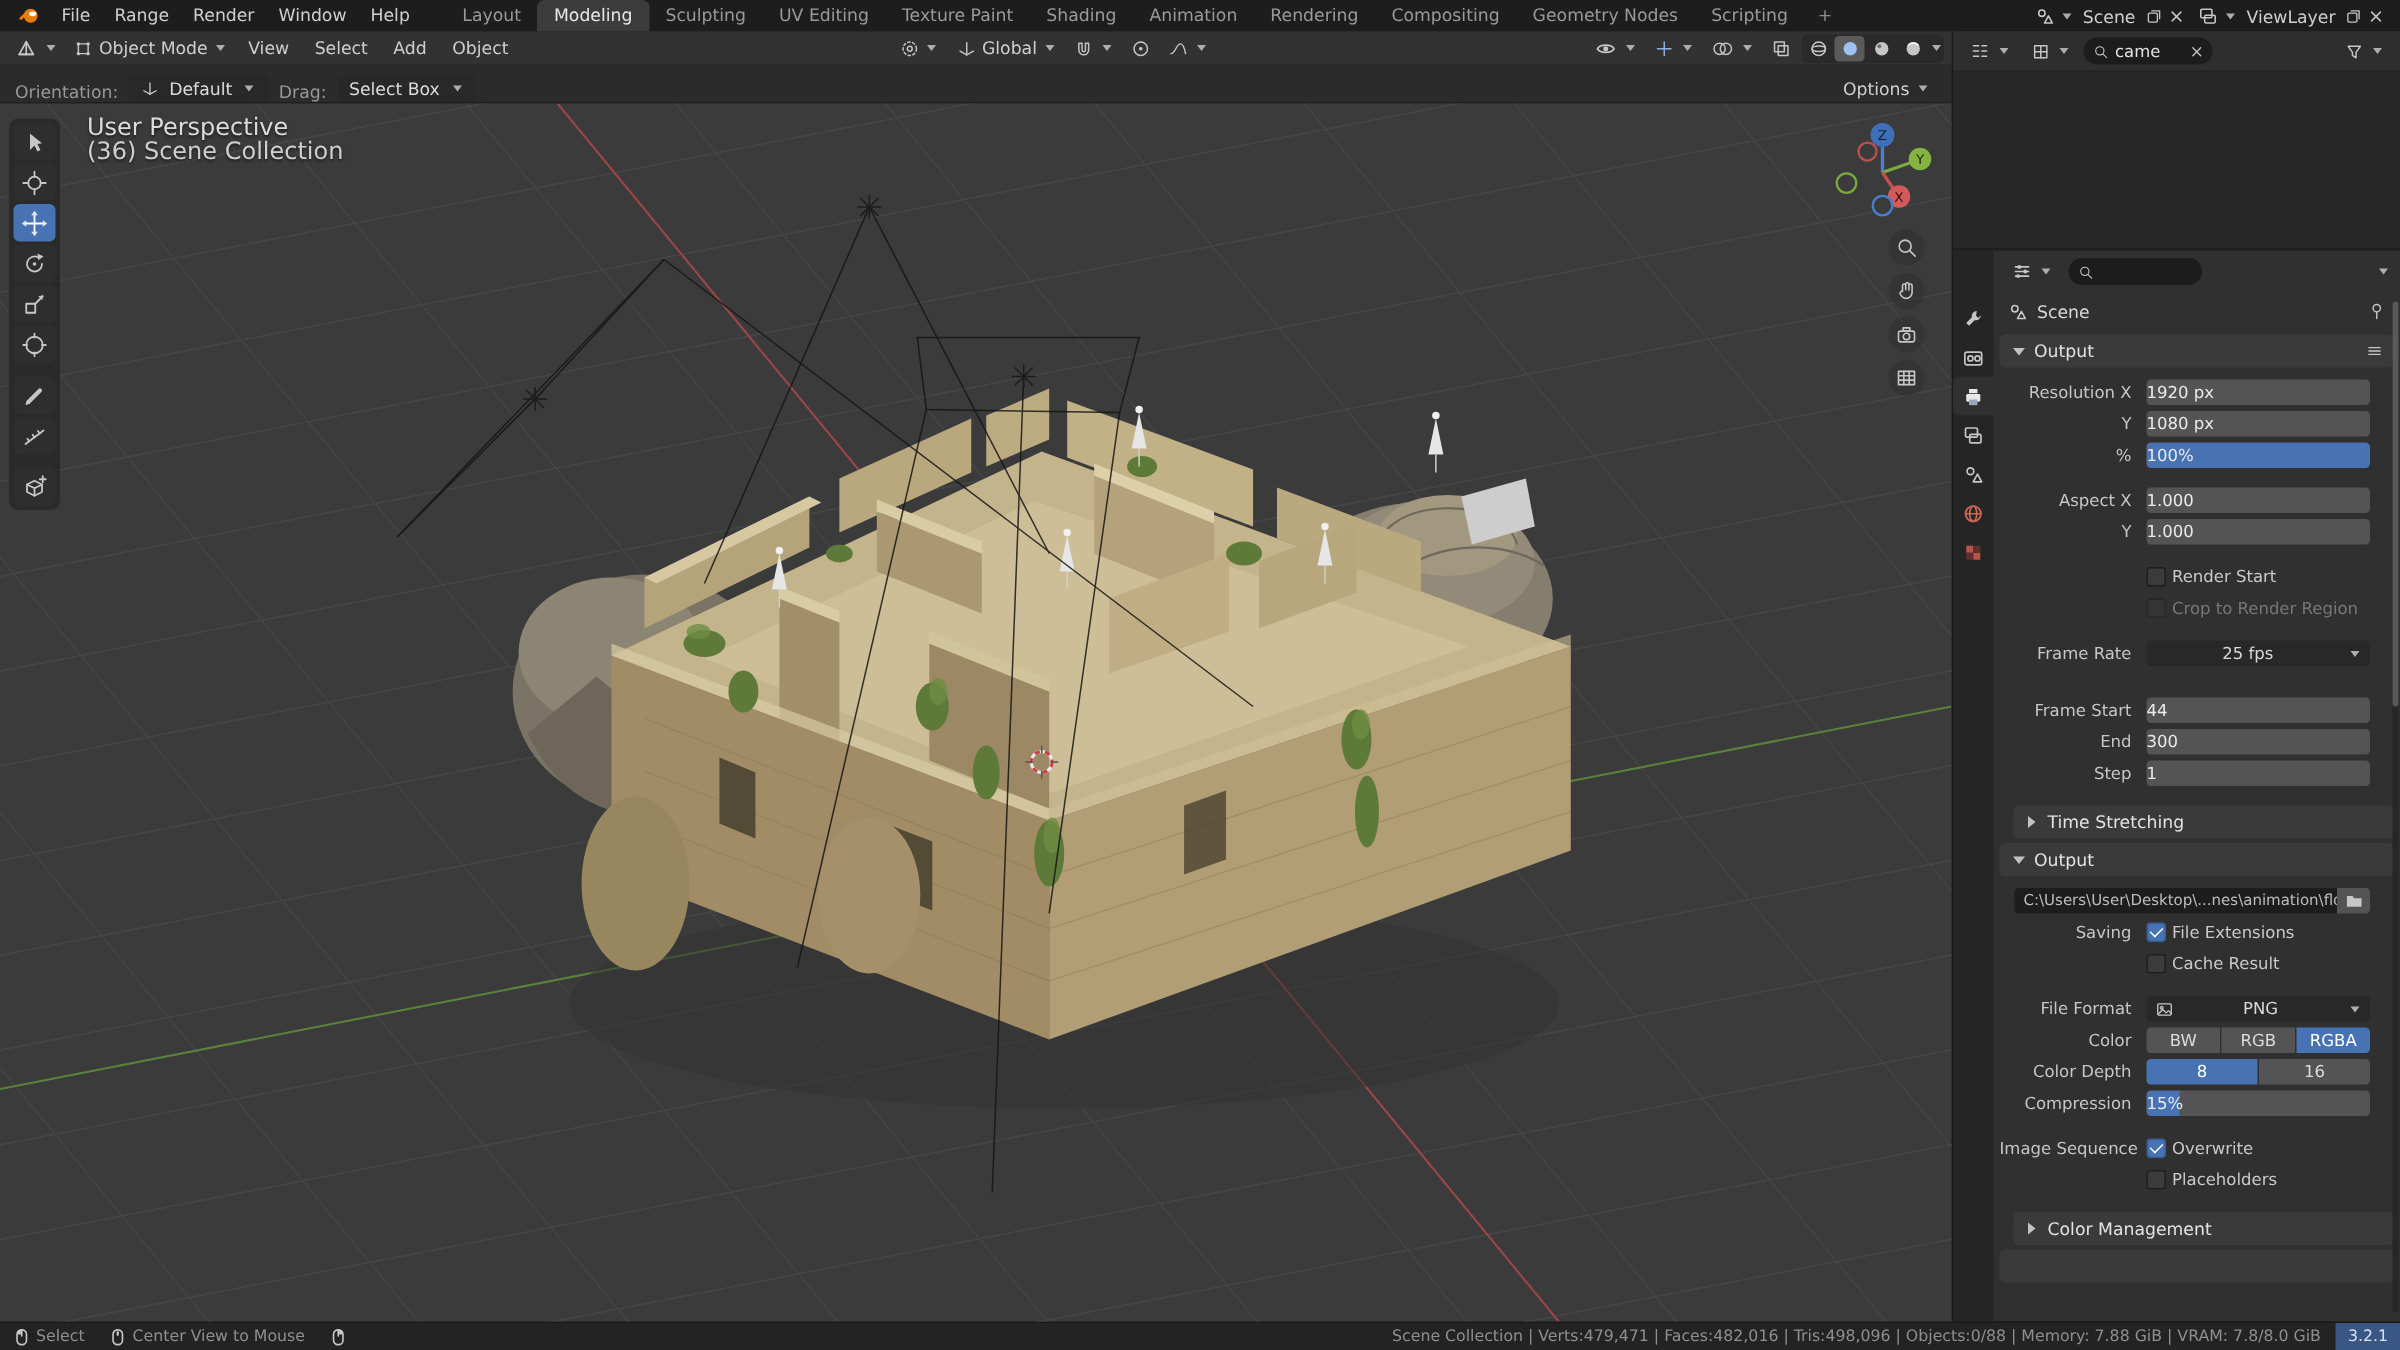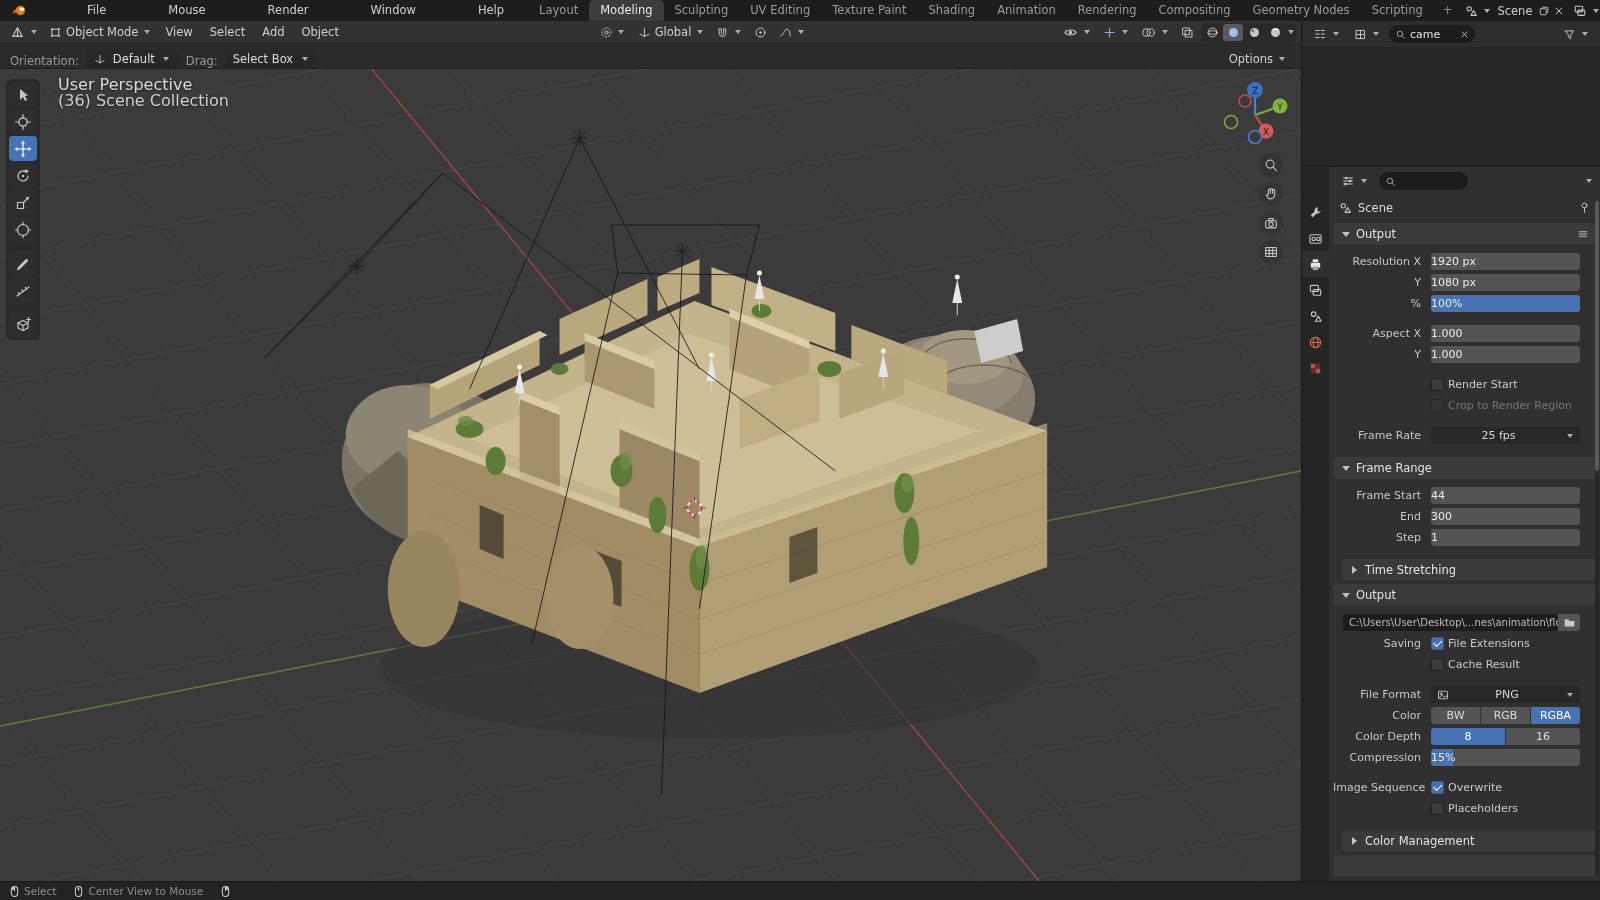--- a/index.html
+++ b/index.html
@@ -18,21 +18,21 @@
   .ic .fblue { fill:#9ec2f0; stroke:none; }
   .chev { width:9px; height:6px; display:inline-flex; align-items:center; justify-content:center; flex:none; }
   .chev::before { content:""; border-left:3.5px solid transparent; border-right:3.5px solid transparent; border-top:4.5px solid #aeaeae; }
   .tri { width:11px; height:11px; display:inline-flex; align-items:center; justify-content:center; flex:none; }
   .tri.open::before { content:""; border-left:4px solid transparent; border-right:4px solid transparent; border-top:5px solid #c2c2c2; }
   .tri.closed::before { content:""; border-top:4px solid transparent; border-bottom:4px solid transparent; border-left:5px solid #c2c2c2; }
   .spacer { flex:1; }
 
   
   .topbar { height:21px; background:#1d1d1d; display:flex; align-items:stretch; flex:none; }
-  .tb-menus { display:flex; align-items:center; padding-left:6px;gap:46px; }
+  .tb-menus { display:flex; align-items:center; padding-left:6px; }
   .logo { display:flex; align-items:center; padding:0 6px; }
   .menu { padding:0 8px; color:#cfcfcf; font-size:11.5px; line-height:21px; }
   .wtabs { display:flex; align-items:stretch; margin-left:16px; }
   .wtab { padding:0 11px; line-height:21px; color:#9a9a9a; font-size:11.5px; border-radius:5px 5px 0 0; white-space:nowrap; }
   .wtab.active { background:#3c3c3c; color:#e8e8e8; }
   .wtab.add { color:#8d8d8d; padding:0 9px; }
   .tb-right { margin-left:auto; display:flex; align-items:center; gap:3px; padding-right:8px; }
   .tb-group { display:flex; align-items:center; gap:4px; color:#cfcfcf; font-size:11.5px; padding:0 3px; }
   .tb-group .lbl { padding:0 2px; }
 
@@ -132,21 +132,21 @@
   <div class="topbar">
     <div class="tb-menus">
       <span class="logo">
         <svg class="ic" width="15" height="13" viewBox="0 0 16 14">
             <circle cx="9" cy="7" r="5" style="fill:#e87d0d;stroke:none"></circle>
             <ellipse cx="10.5" cy="5.6" rx="2.6" ry="1.7" style="fill:#fff;stroke:none"></ellipse>
             <path d="M2 9 L6 5" style="stroke:#e87d0d;stroke-width:2"></path>
           </svg>
       </span>
       <span class="menu">File</span>
-      <span class="menu">Mouse</span>
+      <span class="menu">Range</span>
       <span class="menu">Render</span>
       <span class="menu">Window</span>
       <span class="menu">Help</span>
     </div>
     <div class="wtabs">
       <span class="wtab">Layout</span>
       <span class="wtab active">Modeling</span>
       <span class="wtab">Sculpting</span>
       <span class="wtab">UV Editing</span>
       <span class="wtab">Texture Paint</span>
@@ -804,24 +804,20 @@
                     <div class="drop">
                       <span class="dtext">25 fps</span>
                       <span class="chev"></span>
                     </div>
                   </div>
                 </div>
               </div>
             </div>
 
             <div class="sec">
-              <div class="sec-h">
-                <span class="tri open"></span>
-                <span>Frame Range</span>
-              </div>
               <div class="sec-b">
                 <div class="prow">
                   <div class="plabel">Frame Start</div>
                   <div class="pwid">
                       <div class="field">44</div>
                     </div>
                 </div>
                 <div class="prow">
                   <div class="plabel">End</div>
                   <div class="pwid">
@@ -976,15 +972,19 @@
         </svg>
       <span>Center View to Mouse</span>
     </span>
     <span class="sb-item">
       <svg class="ic" width="9" height="13" viewBox="0 0 10 14">
           <rect x="1.5" y="1.5" width="7" height="11" rx="3.2"></rect>
           <line x1="5" y1="1.5" x2="5" y2="6"></line>
           <path d="M8.5 5 a3.5 3.5 0 0 0 -3.5 -3.5 V5 Z" class="f"></path>
         </svg>
     </span>
+    <span class="sb-right">
+      <span>Scene Collection | Verts:479,471 | Faces:482,016 | Tris:498,096 | Objects:0/88 | Memory: 7.88 GiB | VRAM: 7.8/8.0 GiB</span>
+      <span class="version">3.2.1</span>
+    </span>
   </div>
 
 </div>
 
 </body></html>

